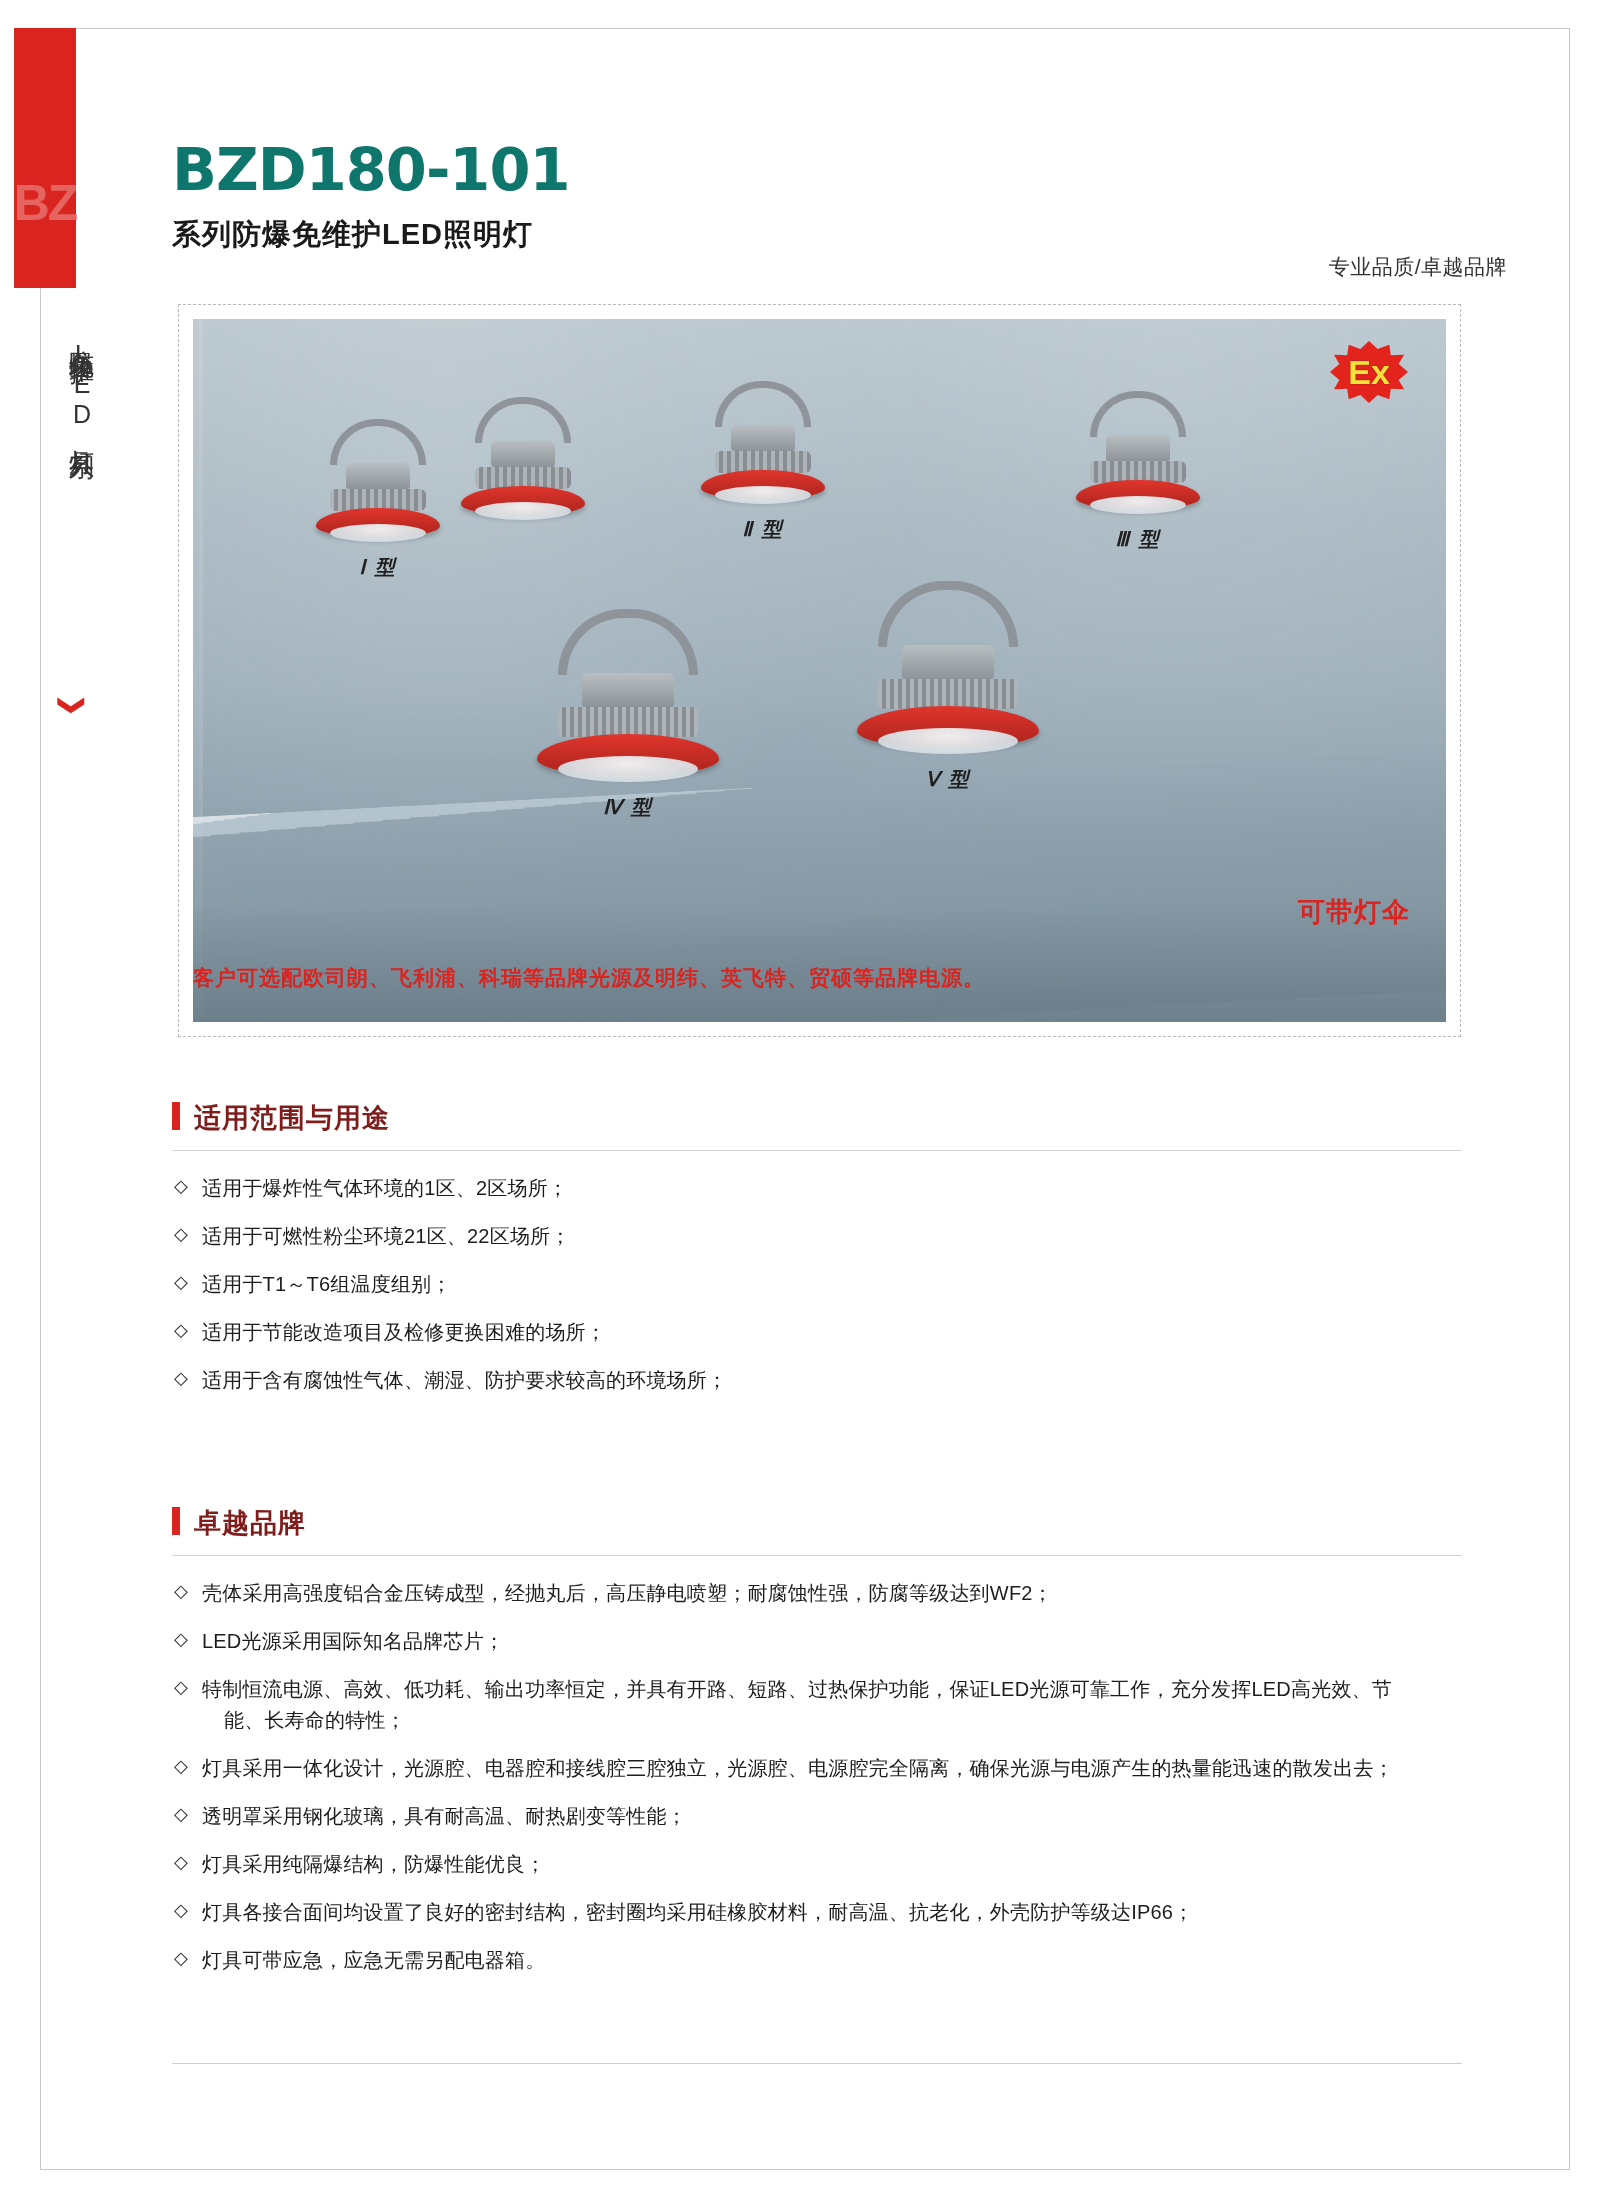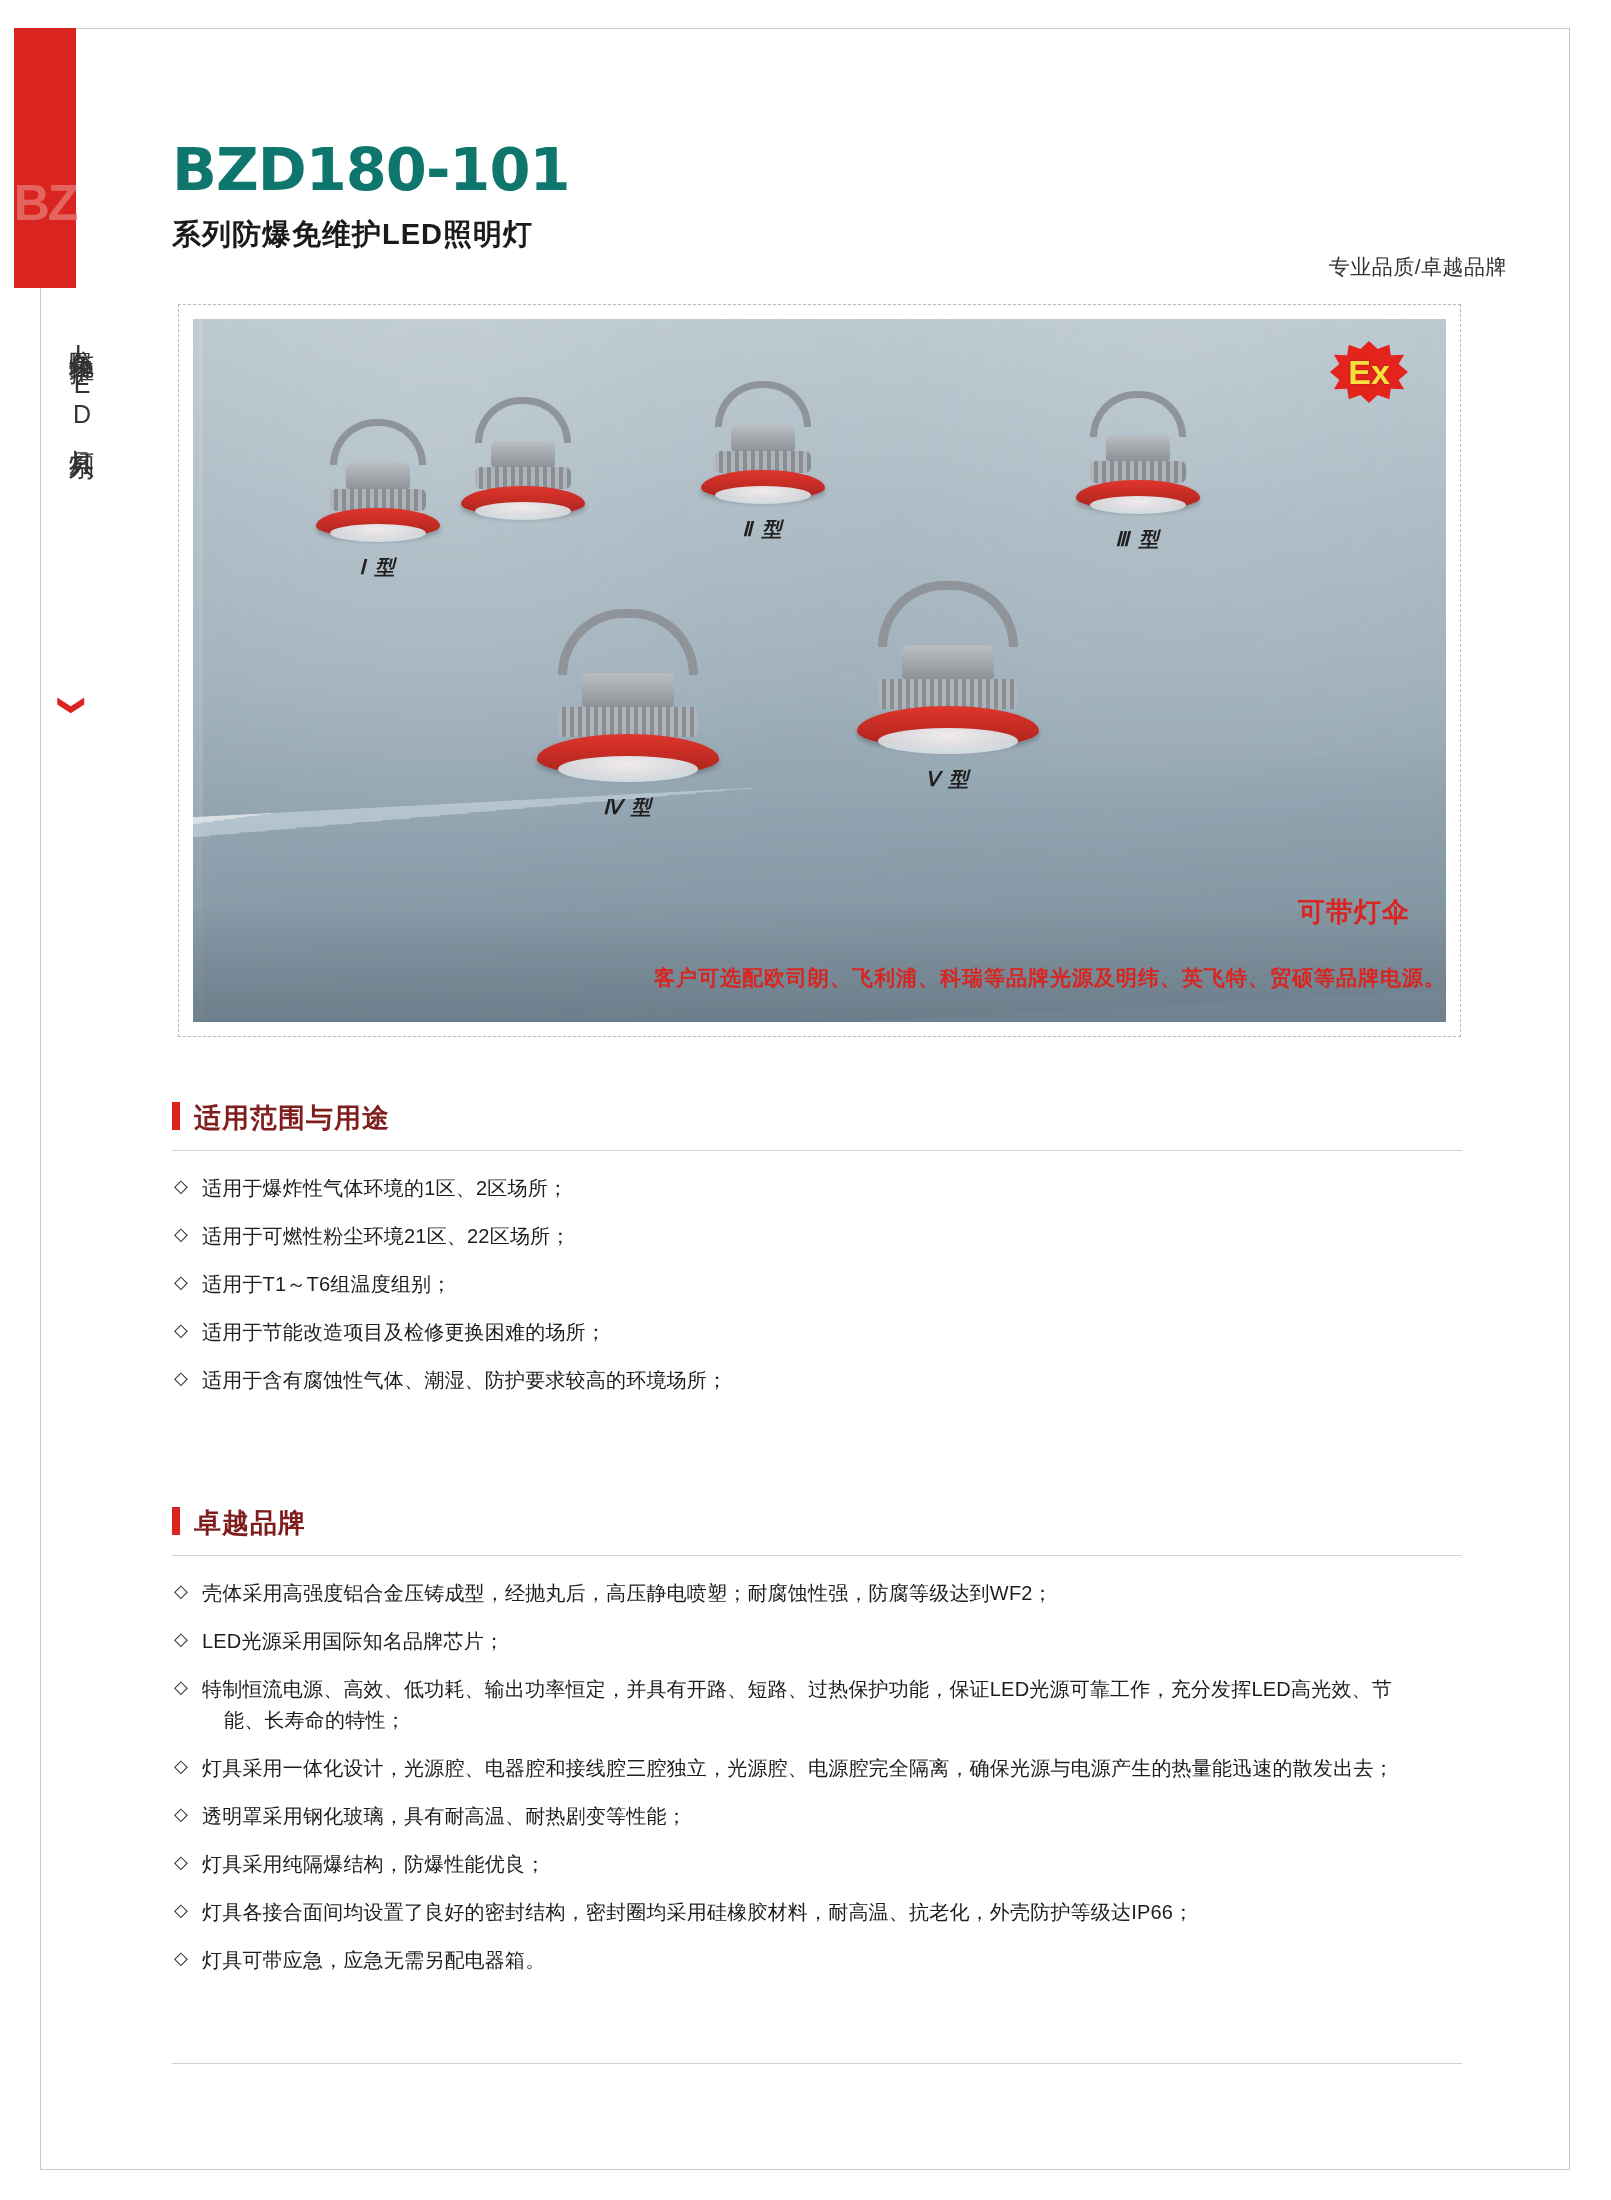--- a/index.html
+++ b/index.html
@@ -229,21 +229,21 @@
     bottom: 92px;
     font-size: 27px;
     font-weight: bold;
     color: #d9241f;
     letter-spacing: 1px;
   }
   .hero-note {
     position: absolute;
     left: 0; right: 0;
     bottom: 30px;
-    text-align: right;
+    text-align: left;
     font-size: 21px;
     font-weight: bold;
     color: #d9241f;
     letter-spacing: 1px;
   }
 
   
   .section {
     position: absolute;
     left: 172px;

